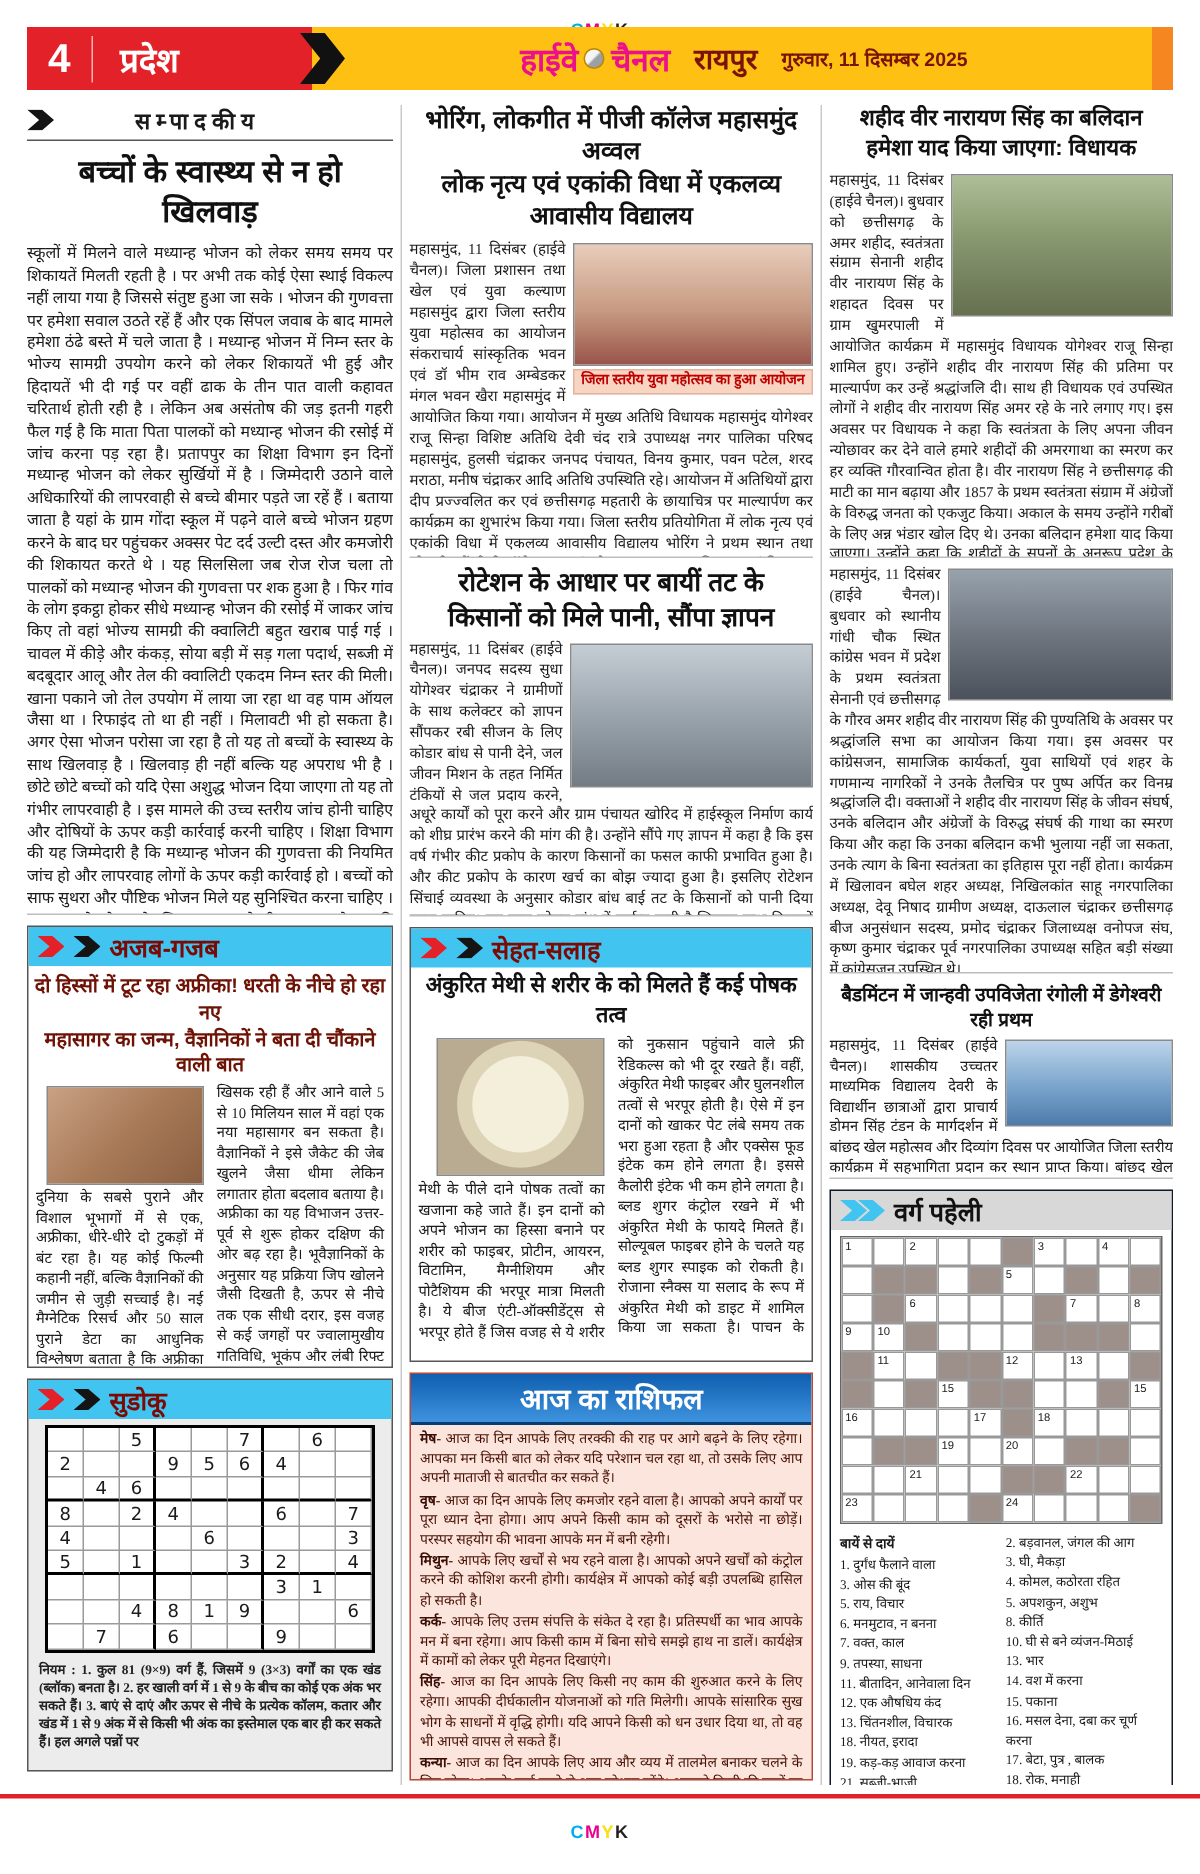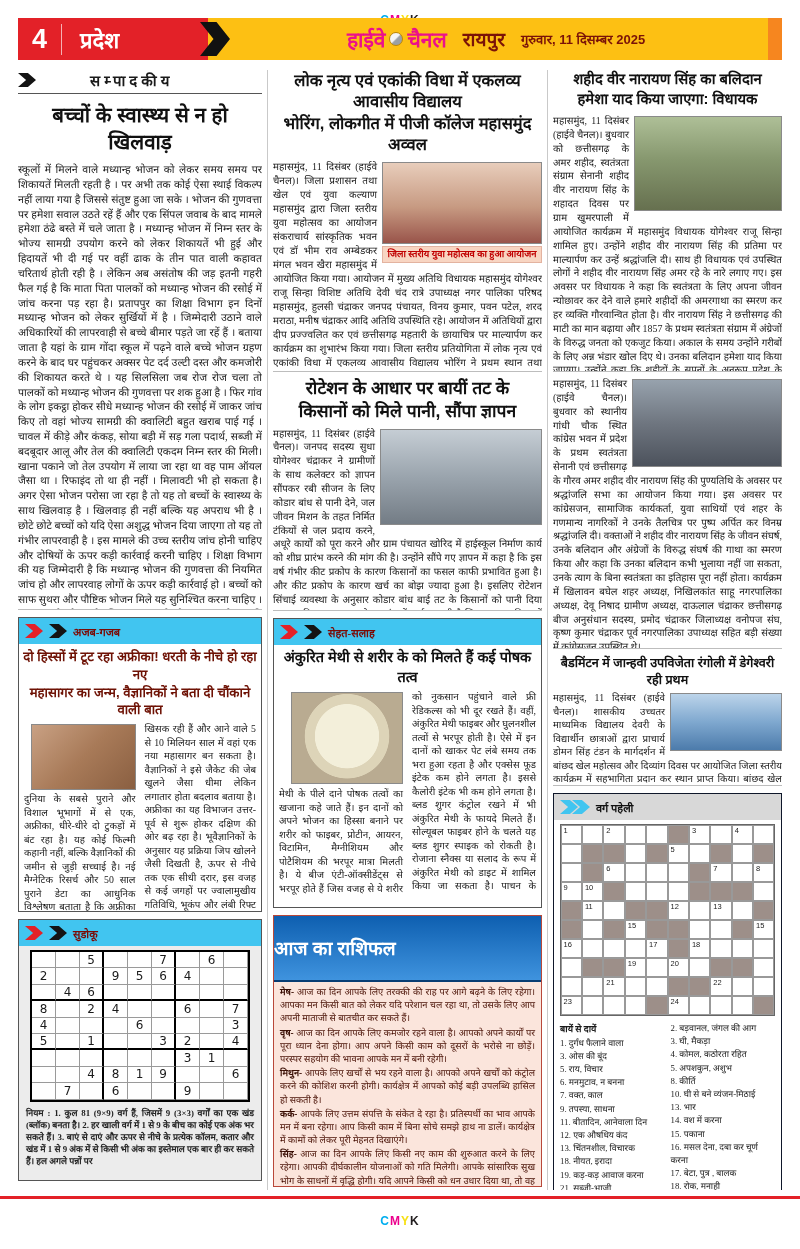--- a/index.html
+++ b/index.html
@@ -40,21 +40,21 @@
   .body-text{font-size:10.6px;line-height:1.4;text-align:justify;}
   .small-body{font-size:9.8px;line-height:1.38;text-align:justify;}
   .photo{border:1px solid #8a8a8a;}
   .float-r{float:right;margin:2px 0 3px 5px;}
   .caption{background:#F8D5C2;color:#C00000;border:1px solid #dgb;border:1px solid #e3b3a0;
            font-size:9.5px;font-weight:bold;text-align:center;padding:1px 2px;margin-top:2px;}
   
   .bar{display:flex;align-items:center;gap:6px;padding:2px 6px;height:26px;}
   .bar.cyan{background:var(--cyan);}
   .bar.gray{background:#D8D8D8;}
-  .bar-label{font-family:Liberation Serif, serif;font-weight:bold;font-size:11px;color:#7B0A05;}
+  .bar-label{font-family:Liberation Sans, sans-serif;font-weight:bold;font-size:17px;color:#7B0A05;}
   .bar.gray .bar-label{color:#111;}
   .chev{display:inline-block;width:18px;height:14px;
         clip-path:polygon(0 0,55% 0,100% 50%,55% 100%,0 100%,45% 50%);}
   .chev.red{background:var(--red);} .chev.black{background:#141414;} .chev.cy{background:var(--cyan);}
   
   .ed-head{display:flex;align-items:center;gap:6px;border-bottom:1px solid #555;padding-bottom:3px;}
   .ed-label{font-family:"Liberation Sans",sans-serif;font-weight:bold;font-size:15px;letter-spacing:4px;margin-left:48px;}
   .editorial h1{font-size:20.5px;line-height:1.32;text-align:center;margin:7px 0 8px;}
   .editorial .body-text{height:438px;}
   
@@ -76,22 +76,22 @@
       width:max-content;margin:4px auto;border:1px solid #666;background:#fff;}
   .cw-cell{border:1px solid #999;position:relative;background:#fff;}
   .cw-cell.shaded{background:var(--shade);}
   .cw-num{position:absolute;top:0;left:2px;font-size:7.5px;font-family:"Liberation Sans",sans-serif;}
   .cw-clues{display:flex;gap:6px;padding:2px 6px 6px;}
   .cw-clues>div{flex:1;}
   .cw-clue{font-size:8.8px;line-height:1.5;}
   .cw-clue-head{font-size:9.2px;font-weight:bold;line-height:1.6;}
   
   .rashi-box{border:1px solid #b8483a;margin-top:7px;background:var(--pink);overflow:hidden;}
-  .rashi-head{background:linear-gradient(180deg,#0E5FB0,#3F93DE);color:#fff;text-align:left;
-      font-family:"Liberation Sans",sans-serif;font-weight:bold;font-size:19px;padding:19px 0;border-bottom:2px solid #083d73;}
+  .rashi-head{background:linear-gradient(180deg,#0E5FB0,#3F93DE);color:#fff;text-align:center;
+      font-family:"Liberation Sans",sans-serif;font-weight:bold;font-size:19px;padding:3px 0;border-bottom:2px solid #083d73;}
   .rashi-list{padding:4px 6px;}
   .rashi-entry{font-size:9.3px;line-height:1.42;text-align:justify;color:#4a1206;margin-bottom:1px;}
   .rashi-entry b{color:#3a0e04;}
   
   .folk h2{font-size:16.5px;line-height:1.3;text-align:center;margin-bottom:4px;}
   .rotation h2{font-size:17.5px;line-height:1.3;text-align:center;margin-bottom:4px;}
   .shahid h2{font-size:14.8px;line-height:1.35;text-align:center;margin-bottom:4px;}
   .punya h2{font-size:15.5px;line-height:1.3;text-align:center;margin-bottom:4px;}
   .badminton h3{font-size:12.6px;text-align:center;margin-bottom:3px;}
   .sehat h2{font-size:14.5px;color:#111;margin:3px 4px;}
@@ -241,22 +241,22 @@
           <div class="sd-cell"></div>
           <div class="sd-cell"></div>
         </div>
       <p class="sudoku-rules">नियम : 1. कुल 81 (9×9) वर्ग हैं, जिसमें 9 (3×3) वर्गों का एक खंड (ब्लॉक) बनता है। 2. हर खाली वर्ग में 1 से 9 के बीच का कोई एक अंक भर सकते हैं। 3. बाएं से दाएं और ऊपर से नीचे के प्रत्येक कॉलम, कतार और खंड में 1 से 9 अंक में से किसी भी अंक का इस्तेमाल एक बार ही कर सकते हैं।   हल अगले पन्नों पर</p>
     </section>
   </section>
 
   <section class="col col-mid">
     <article class="art folk" style="height:302px">
       <h2>
+        <span style="display:block">भोरिंग, लोकगीत में पीजी कॉलेज महासमुंद अव्वल</span>
         <span style="display:block">लोक नृत्य एवं एकांकी विधा में एकलव्य आवासीय विद्यालय</span>
-        <span style="display:block">भोरिंग, लोकगीत में पीजी कॉलेज महासमुंद अव्वल</span>
       </h2>
       <div class="body-text" style="font-size:10px">
         <div class="float-r" style="width:160px">
           <div class="photo" style="width:160px;height:82px;background:linear-gradient(180deg,#e8cdbb,#c79a82 55%,#99544a)"></div>
           <div class="caption">जिला स्तरीय युवा महोत्सव का हुआ आयोजन</div>
         </div>
         <span>महासमुंद, 11 दिसंबर (हाईवे चैनल)। जिला प्रशासन तथा खेल एवं युवा कल्याण महासमुंद द्वारा जिला स्तरीय युवा महोत्सव का आयोजन संकराचार्य सांस्कृतिक भवन एवं डॉ भीम राव अम्बेडकर मंगल भवन खैरा महासमुंद में आयोजित किया गया। आयोजन में मुख्य अतिथि विधायक महासमुंद योगेश्वर राजू सिन्हा विशिष्ट अतिथि देवी चंद रात्रे उपाध्यक्ष नगर पालिका परिषद महासमुंद, हुलसी चंद्राकर जनपद पंचायत, विनय कुमार, पवन पटेल, शरद मराठा, मनीष चंद्राकर आदि अतिथि उपस्थिति रहे।</span>
         <span>आयोजन में अतिथियों द्वारा दीप प्रज्ज्वलित कर एवं छत्तीसगढ़ महतारी के छायाचित्र पर माल्यार्पण कर कार्यक्रम का शुभारंभ किया गया। जिला स्तरीय प्रतियोगिता में लोक नृत्य एवं एकांकी विधा में एकलव्य आवासीय विद्यालय भोरिंग ने प्रथम स्थान तथा लोकगीत में पीजी कॉलेज महासमुंद ने प्रथम स्थान प्राप्त किया। एकांकी नाटक विधा में द्वितीय स्थान आई टी आई महासमुंद ने प्राप्त किया। क्विज प्रतियोगिता में प्रथम स्थान गुलशन साय बगरता, द्वितीय स्थान बागबाहरा एवं तृतीय स्थान ऋचा चंद्राकर ने प्राप्त किया। चित्रकला में प्रथम स्थान ऋषिक पहरिया महासमुंद, द्वितीय एवं तृतीय स्थान पिथौरा एवं सरायपाली के प्रतिभागियों ने प्राप्त किया। विजेता प्रतिभागियों को अतिथियों द्वारा पुरस्कृत कर राज्य स्तरीय युवा महोत्सव के लिए चयनित किया गया।</span>
       </div>
     </article>

